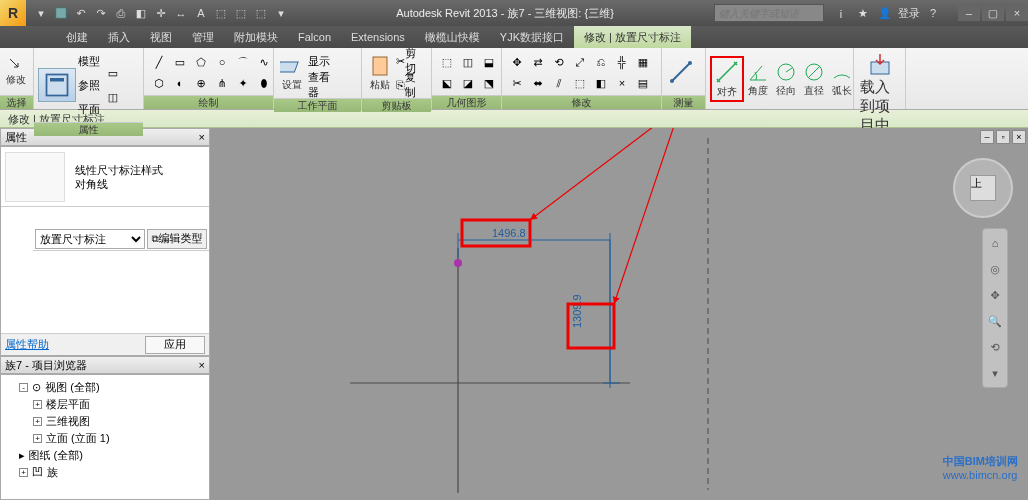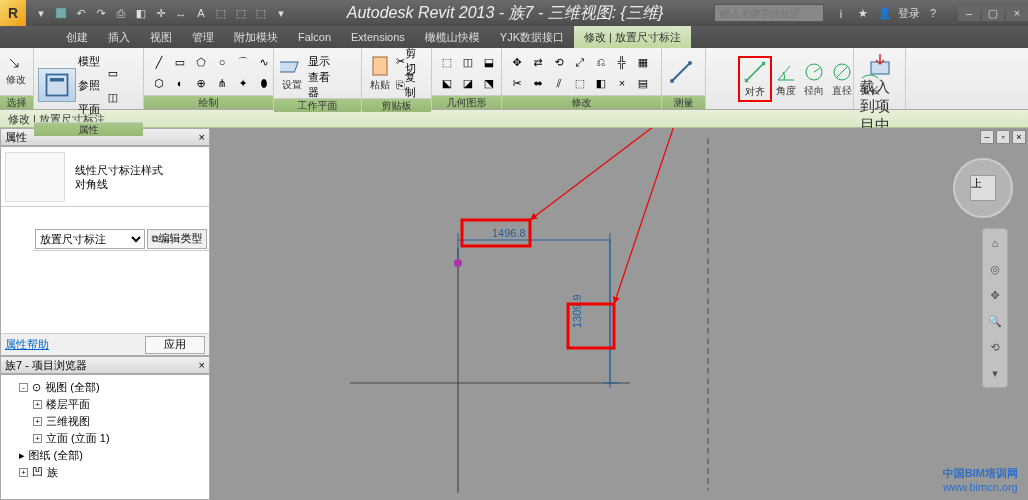--- a/index.html
+++ b/index.html
@@ -4,42 +4,42 @@
 <style>
 *{margin:0;padding:0;box-sizing:border-box;font-family:"Microsoft YaHei",Arial,sans-serif;font-size:11px;}
 body{width:1028px;height:500px;background:#fff;overflow:hidden;position:relative;}
 
 
 .titlebar{height:26px;background:linear-gradient(#6a6a6a,#4d4d4d);display:flex;align-items:center;color:#ddd;}
 .app-logo{width:26px;height:26px;background:linear-gradient(135deg,#f5d76e,#f39c12);display:flex;align-items:center;justify-content:center;font-size:14px;font-weight:bold;color:#333;}
 .qat{display:flex;align-items:center;gap:2px;padding:0 6px;}
 .qat-btn{width:18px;height:18px;display:flex;align-items:center;justify-content:center;color:#ddd;cursor:pointer;}
 .qat-btn svg{width:14px;height:14px;}
-.title-text{flex:1;text-align:center;color:#eee;font-size:16px;font-style:italic;}
+.title-text{flex:1;text-align:center;color:#eee;font-size:11px;}
 .search-box{width:110px;height:18px;background:#888;border:1px solid #555;color:#ccc;padding:0 4px;font-style:italic;font-size:10px;}
 .title-right{display:flex;align-items:center;gap:4px;padding:0 8px;}
 .win-controls{display:flex;gap:2px;padding-left:8px;}
 .win-btn{width:22px;height:16px;background:#666;display:flex;align-items:center;justify-content:center;color:#ddd;cursor:pointer;}
 
 
 .menu-tabs{height:22px;background:linear-gradient(#5a5a5a,#4a4a4a);display:flex;align-items:center;padding-left:56px;}
 .menu-tab{padding:0 10px;height:22px;line-height:22px;color:#ddd;cursor:pointer;}
 .menu-tab.active{background:linear-gradient(#d8e8c8,#c0d8a0);color:#333;}
 
 
 .ribbon{height:62px;background:linear-gradient(#f5f5f5,#e8e8e8);border-bottom:1px solid #aaa;display:flex;}
 .ribbon-panel{border-right:1px solid #ccc;display:flex;flex-direction:column;position:relative;}
 .panel-body{flex:1;display:flex;align-items:center;padding:2px 4px;gap:2px;}
 .panel-label{height:14px;background:linear-gradient(#a8c888,#98b878);text-align:center;font-size:10px;color:#333;border-top:1px solid #ccc;}
 .rb-btn{display:flex;flex-direction:column;align-items:center;justify-content:center;padding:2px;cursor:pointer;}
 .rb-btn-sm{width:22px;height:22px;display:flex;align-items:center;justify-content:center;cursor:pointer;}
 .rb-btn-label{font-size:10px;color:#333;}
 .icon-grid{display:grid;grid-template-columns:repeat(3,22px);grid-auto-rows:20px;gap:1px;}
 .icon-col{display:flex;flex-direction:column;gap:2px;}
-.highlighted{border:2px solid #e00;margin-left:28px;}
+.highlighted{border:2px solid #e00;}
 
 
 .context-bar{height:18px;background:linear-gradient(#e8f0d8,#d8e8c8);border-bottom:1px solid #b0c090;padding-left:8px;line-height:18px;font-size:11px;color:#333;}
 
 
 .main{display:flex;height:372px;}
 .left-col{width:210px;display:flex;flex-direction:column;}
 .panel-header{height:18px;background:linear-gradient(#f0f0f0,#d8d8d8);border:1px solid #aaa;padding:0 4px;line-height:18px;display:flex;justify-content:space-between;align-items:center;}
 .panel-header .close{cursor:pointer;}
 .prop-panel{border:1px solid #aaa;display:flex;flex-direction:column;gap:20px;}
@@ -72,21 +72,21 @@
 .arrow-line{stroke:#e00;stroke-width:1.2;fill:none;}
 .red-box{stroke:#e00;stroke-width:3;fill:none;}
 
 
 .nav-cube{position:absolute;top:30px;right:15px;width:60px;height:60px;border:2px solid #ccc;border-radius:50%;background:rgba(220,220,220,0.4);display:flex;align-items:center;justify-content:center;}
 .nav-cube-inner{width:26px;height:26px;background:#ddd;border:1px solid #999;}
 .nav-bar{position:absolute;top:100px;right:20px;width:26px;background:rgba(220,220,220,0.6);border:1px solid #aaa;border-radius:4px;padding:4px 0;display:flex;flex-direction:column;align-items:center;gap:6px;}
 .nav-bar-btn{width:20px;height:20px;cursor:pointer;color:#555;display:flex;align-items:center;justify-content:center;}
 
 
-.watermark{position:absolute;bottom:6px;right:10px;font-size:12px;color:#2a6fc9;text-align:center;line-height:14px;}
+.watermark{position:absolute;bottom:18px;right:10px;font-size:12px;color:#2a6fc9;text-align:left;line-height:14px;}
 .watermark .l1{color:#2a6fc9;font-weight:bold;}
 
 
 .mini-icon{width:16px;height:16px;display:inline-block;}
 </style>
 </head>
 <body>
 
 <div class="titlebar">
   <div class="app-logo">R</div>

